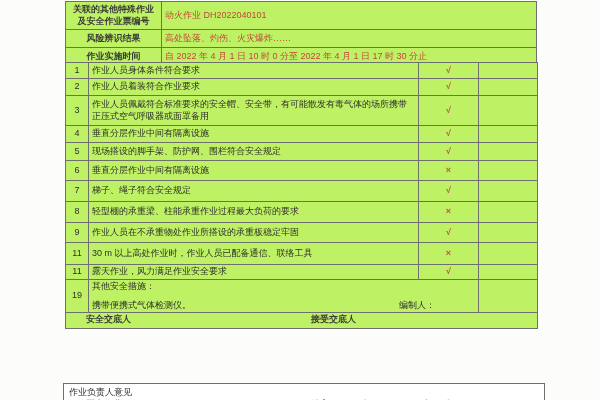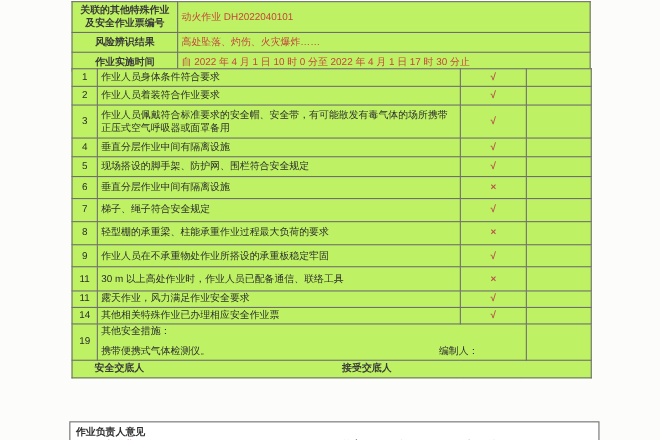--- a/index.html
+++ b/index.html
@@ -45,21 +45,21 @@
 
   .briefing-cell { position:relative; height:13px; }
   .briefing-giver { position:absolute; left:20px; top:1px; font-weight:bold; color:#3b3b3b; }
   .briefing-receiver { position:absolute; left:245px; top:1px; font-weight:bold; color:#3b3b3b; }
 
   
   .opinion {
     position:absolute; left:63px; top:383px; width:480px; height:40px;
     border:1px solid #6f6f6f; background:#fff;
   }
-  .opinion-title { font-size:9px; padding:2px 5px; color:#2e2e2e;font-weight:bold; }
+  .opinion-title { font-size:9px; padding:2px 5px; color:#2e2e2e; }
   .opinion-line2 { position:absolute; top:14px; left:0; right:0; height:12px; }
   .opinion-agree { position:absolute; left:22px; color:#c4473a; font-size:9px; font-weight:bold; }
   .opinion-sign-label { position:absolute; left:247px; color:#2e2e2e; font-size:9px; font-weight:bold; }
   .opinion-sign-value { position:absolute; left:276px; color:#c4473a; font-size:9px; font-weight:bold; white-space:nowrap; }
 </style>
 </head>
 <body>
 
 <div class="page">
 
@@ -148,26 +148,20 @@
       <td class="c-measure">30 m 以上高处作业时，作业人员已配备通信、联络工具</td>
       <td class="c-mark">×</td>
       <td class="c-confirm"></td>
     </tr>
     <tr style="height:15px">
       <td class="c-num">11</td>
       <td class="c-measure">露天作业，风力满足作业安全要求</td>
       <td class="c-mark">√</td>
       <td class="c-confirm"></td>
     </tr>
-    <tr style="height:14px">
-      <td class="c-num">14</td>
-      <td class="c-measure">其他相关特殊作业已办理相应安全作业票</td>
-      <td class="c-mark">√</td>
-      <td class="c-confirm"></td>
-    </tr>
 
     <tr style="height:33px">
       <td class="c-num">19</td>
       <td class="r15-cell" colspan="2">
         <div>其他安全措施：</div>
         <div class="r15-line2">
           <span>携带便携式气体检测仪。</span>
           <span>编制人：</span>
         </div>
       </td>

